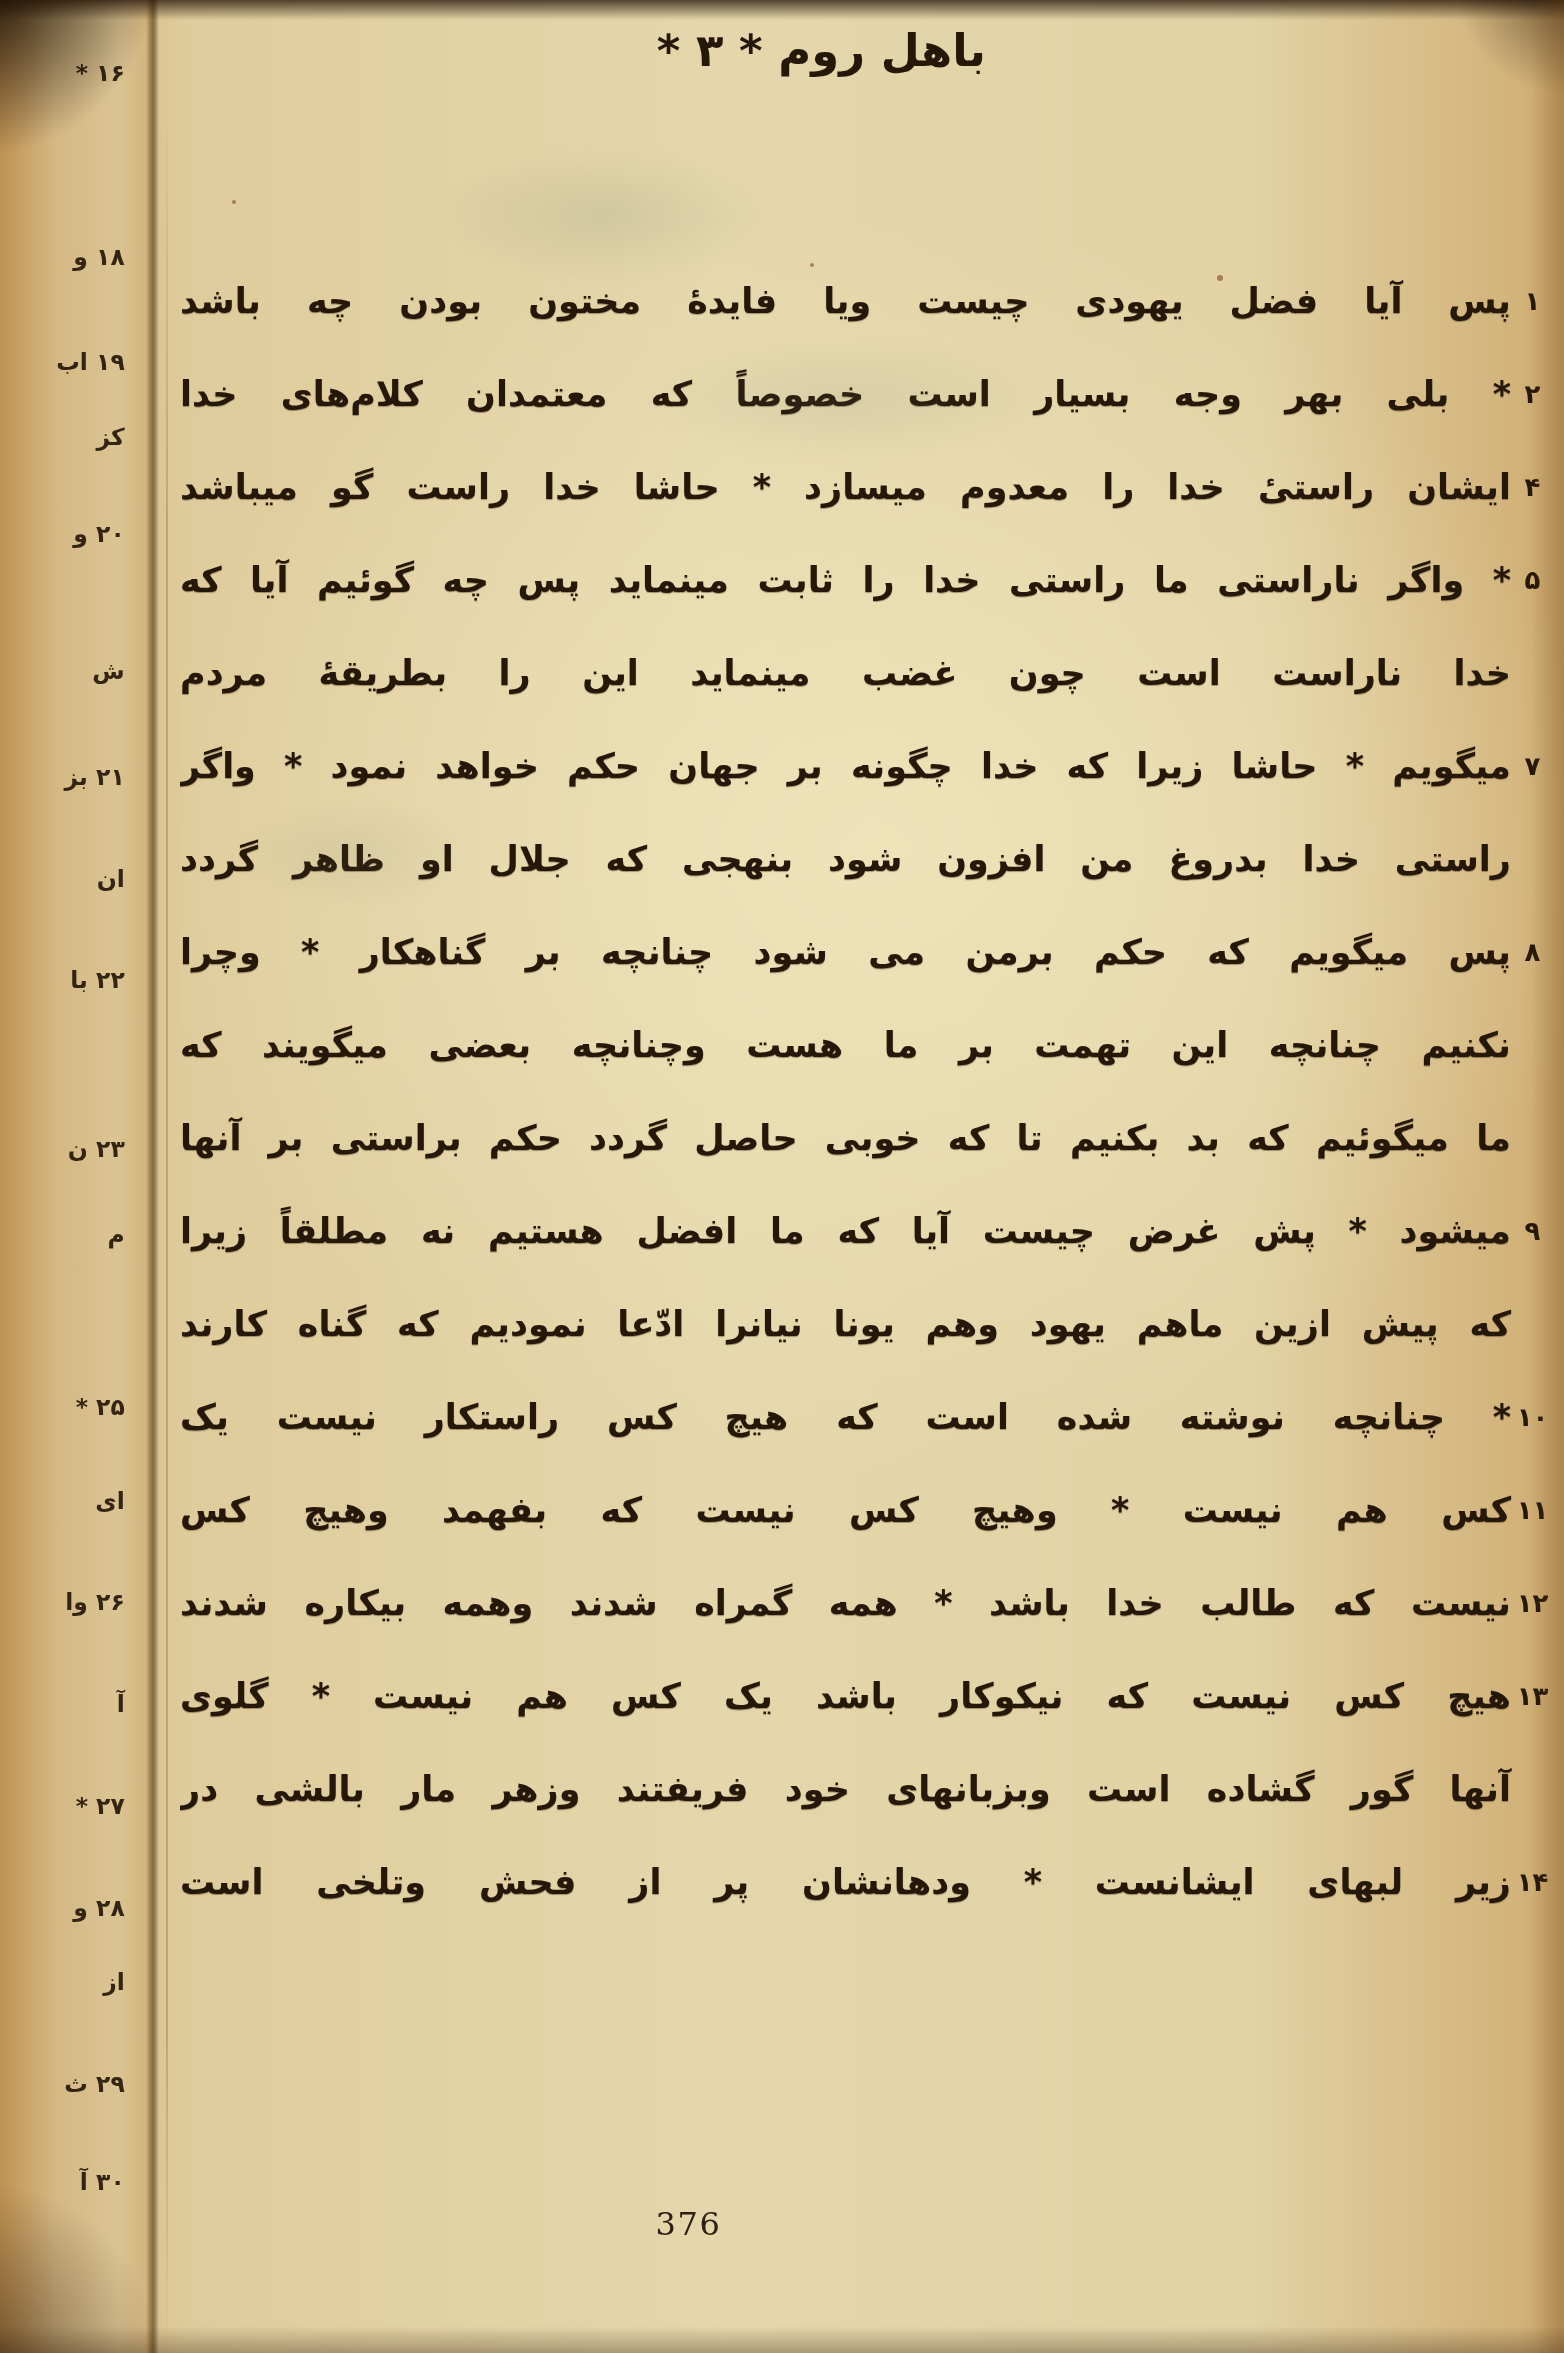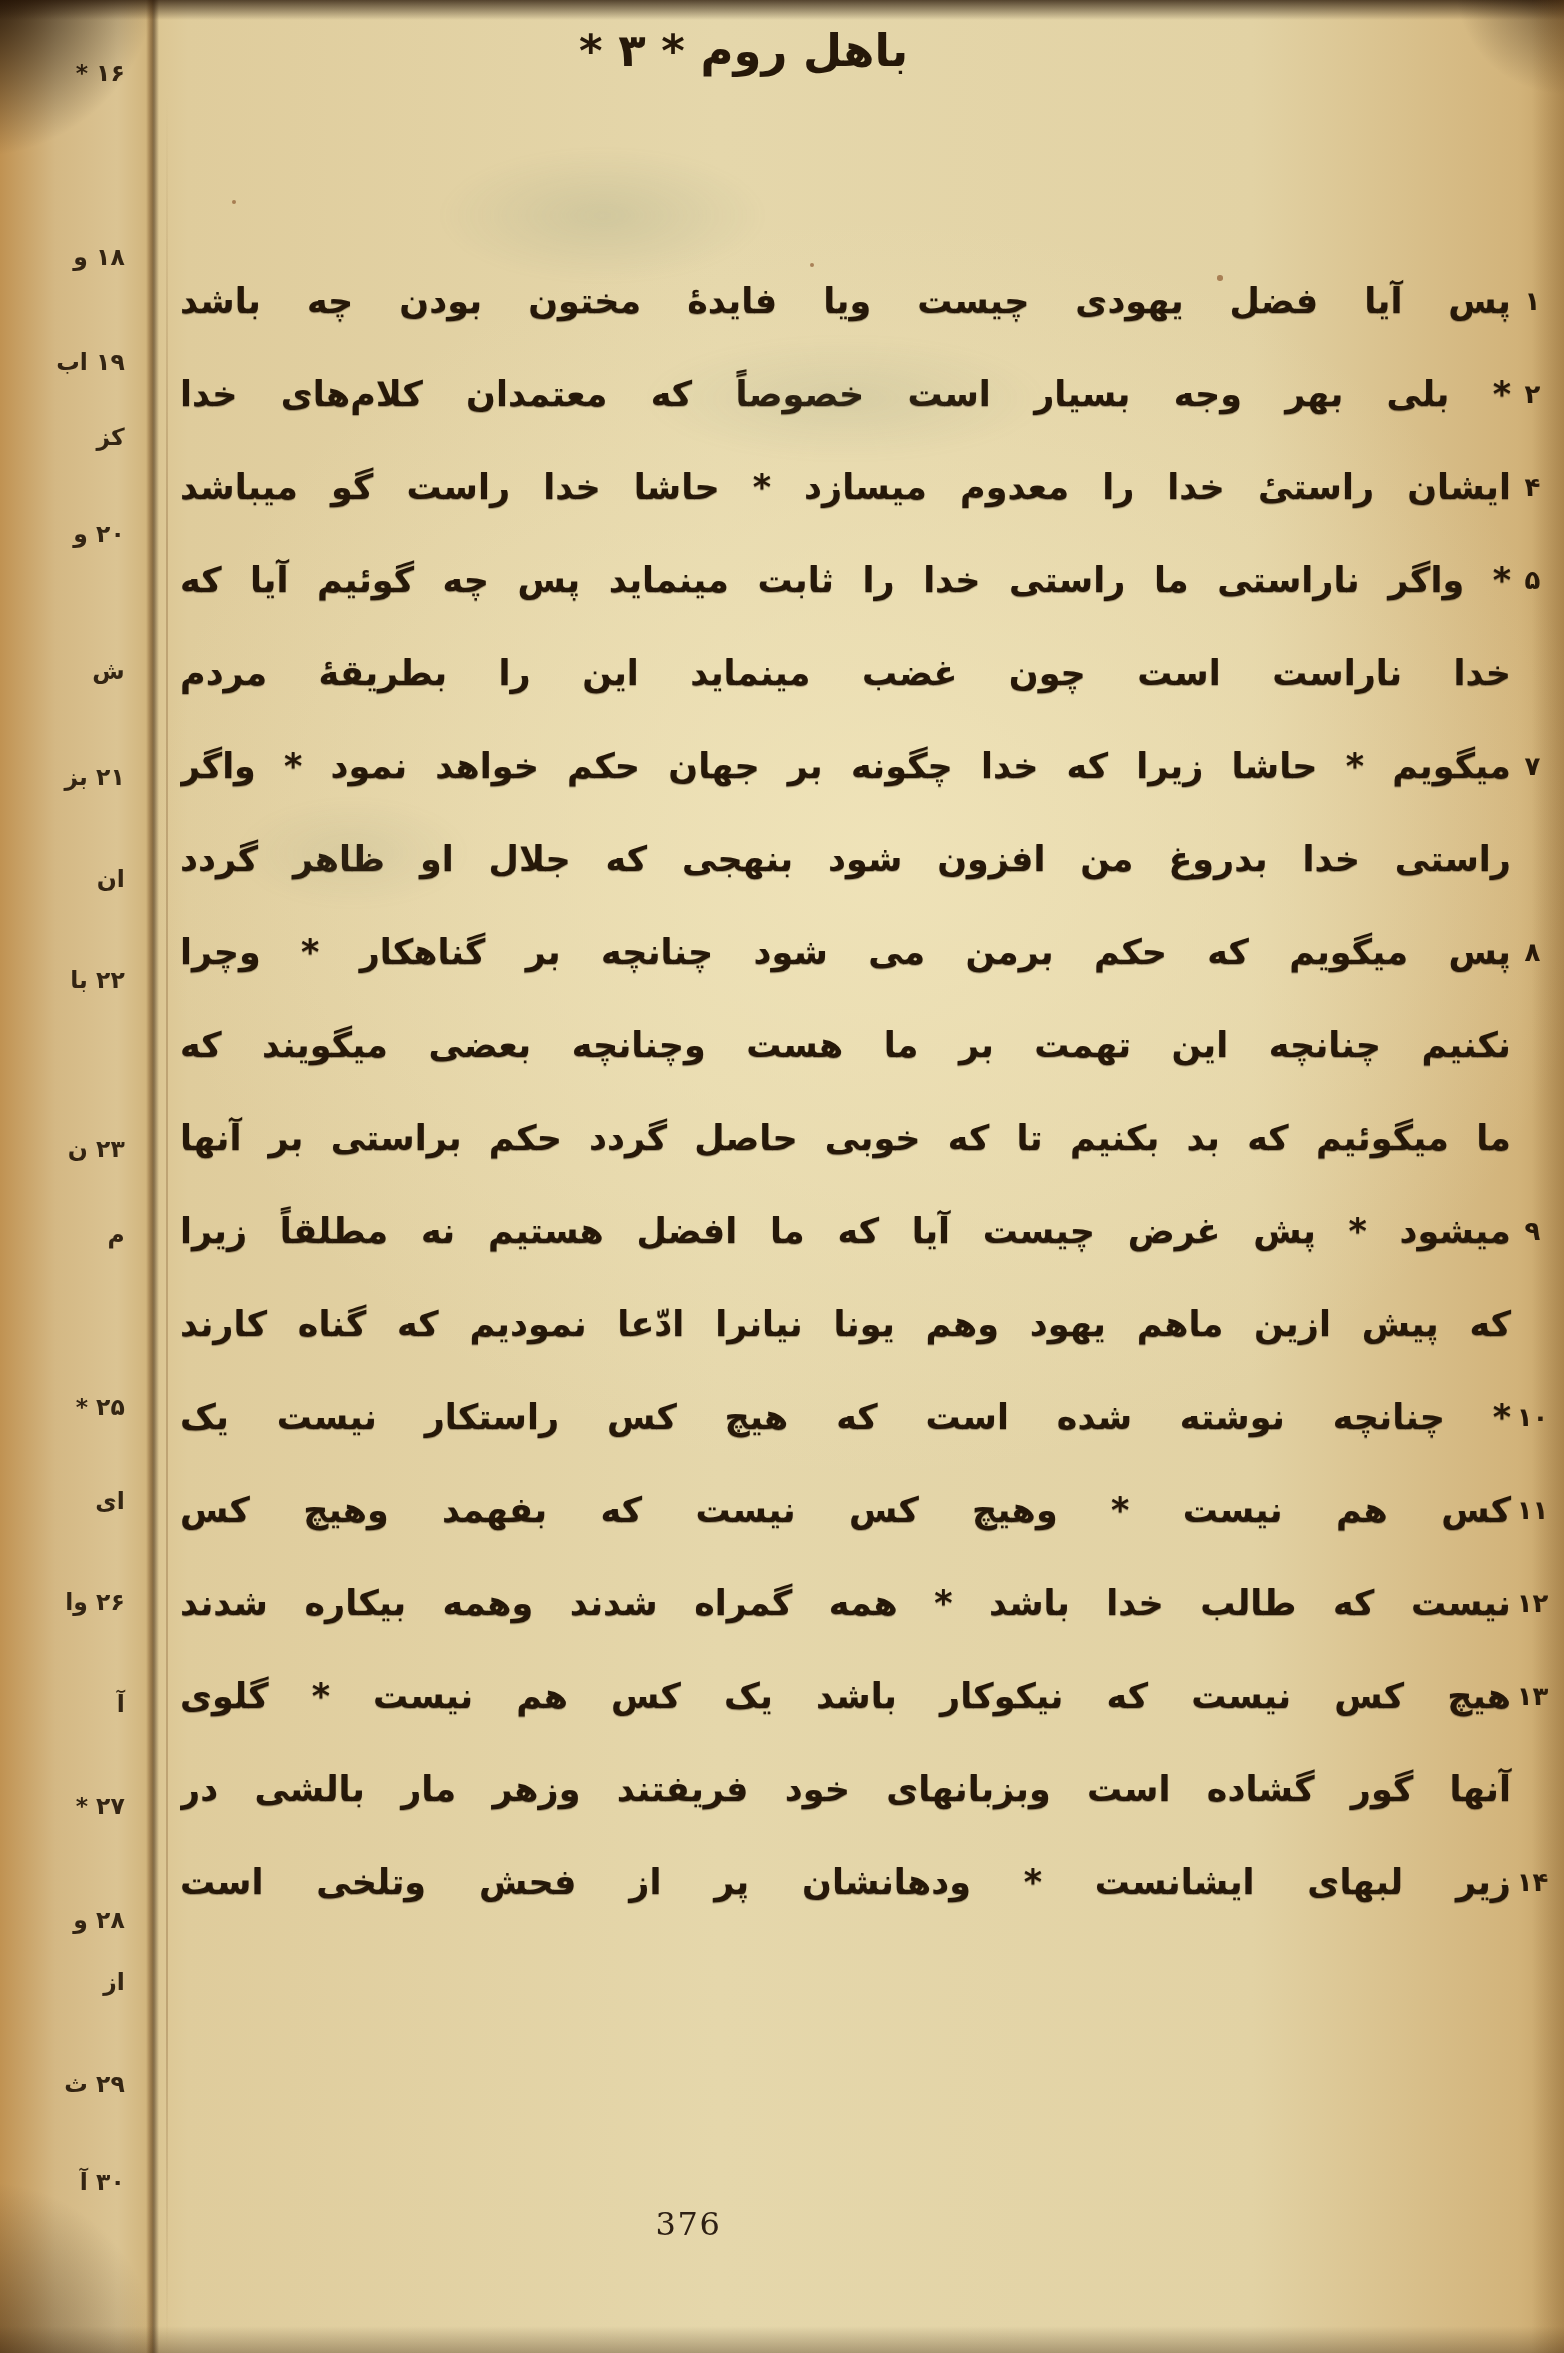--- a/index.html
+++ b/index.html
@@ -16,21 +16,21 @@
         background:linear-gradient(90deg,#c09252 0px,#d4b884 55px,#dbc493 117px,#cfb279 153px);}
   .gutter{position:absolute;left:146px;top:0;width:12.5px;height:100%;
         background:linear-gradient(90deg,rgba(90,55,20,0) 0%,rgba(95,60,24,.45) 35%,rgba(60,36,12,.55) 60%,rgba(90,55,20,0) 100%);}
   .gutter2{position:absolute;left:166px;top:94px;width:2.3px;height:2260px;
         background:linear-gradient(180deg,rgba(120,80,40,0),rgba(120,80,40,.30) 20%,rgba(120,80,40,.30) 85%,rgba(120,80,40,0));}
   .margin-frag{position:absolute;left:7.8px;width:117px;direction:rtl;text-align:right;
         font-size:23.5px;font-weight:bold;color:var(--ink);opacity:.92;}
   
   .content{position:absolute;left:0;top:0;width:100%;height:100%;direction:rtl;color:var(--ink);}
   .header{position:absolute;left:579px;top:23.5px;width:407px;height:70px;
-        text-align:left;font-size:45px;font-weight:bold;direction:rtl;}
+        text-align:right;font-size:45px;font-weight:bold;direction:rtl;}
   .chapter{position:absolute;left:595px;top:95px;width:352px;height:63px;
         text-align:center;font-size:39px;font-weight:bold;direction:rtl;}
   .verses{position:absolute;top:255px;right:11px;left:180px;direction:rtl;}
   .line{display:flex;height:93px;line-height:93px;overflow:hidden;}
   .vnum{flex:0 0 43px;text-align:center;font-size:26px;font-weight:bold;}
   .vtext{flex:1 1 auto;font-size:35px;font-weight:bold;
         text-align:justify;text-align-last:justify;text-justify:inter-word;
         text-shadow:0 0.8px 0.8px rgba(35,20,6,.35);white-space:normal;}
   .pagenum{position:absolute;left:618px;top:2205px;width:141px;text-align:center;
         font-family:"DejaVu Serif",serif;font-size:32px;color:#2e2014;letter-spacing:1.6px;}
@@ -73,21 +73,21 @@
         <div class="margin-frag" style="top: 763px;">۲۱ بز</div>
         <div class="margin-frag" style="top: 865px;">ان</div>
         <div class="margin-frag" style="top: 966px;">۲۲ با</div>
         <div class="margin-frag" style="top: 1135px;">۲۳ ن</div>
         <div class="margin-frag" style="top: 1221px;">م</div>
         <div class="margin-frag" style="top: 1393px;">۲۵ *</div>
         <div class="margin-frag" style="top: 1487px;">ای</div>
         <div class="margin-frag" style="top: 1588px;">۲۶ وا</div>
         <div class="margin-frag" style="top: 1690px;">آ</div>
         <div class="margin-frag" style="top: 1792px;">۲۷ *</div>
-        <div class="margin-frag" style="top: 1894px; margin-top: 12px;">۲۸ و</div>
+        <div class="margin-frag" style="top: 1894px;">۲۸ و</div>
         <div class="margin-frag" style="top: 1968px;">از</div>
         <div class="margin-frag" style="top: 2070px;">۲۹ ث</div>
         <div class="margin-frag" style="top: 2168px;">۳۰ آ</div>
       </div>
   </div>
   <div class="gutter shade"></div>
   <div class="gutter2 shade"></div>
 
   <div class="content">
     <div class="header">باهل روم * ٣ *</div>

